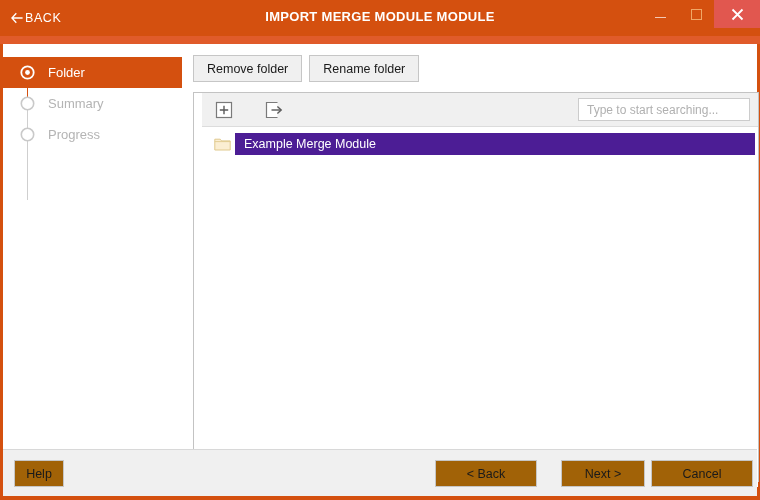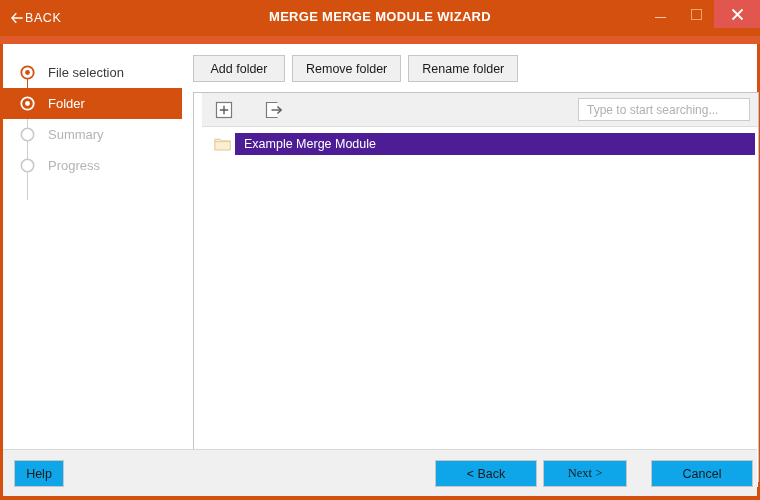--- a/index.html
+++ b/index.html
@@ -289,47 +289,47 @@
     top: 449px;
     width: 754px;
     height: 46px;
     background: #f0f0f0;
     border-top: 1px solid #d8d8d8;
   }
   .fbtn {
     position: absolute;
     top: 10px;
     height: 27px;
-    background: #0ea5e9;
+    background: #a16207;
     border: 1px solid #c6c6c6;
     font-family: "Liberation Sans", sans-serif;
     font-size: 12.5px;
     color: #1a1a1a;
     cursor: pointer;
     box-sizing: border-box;
   }
   .fbtn.help  { left: 11px;  width: 50px; }
   .fbtn.back  { left: 432px; width: 102px; }
-  .fbtn.next  { left: 540px; width: 84px; font-family: Liberation Serif, serif; }
+  .fbtn.next  { left: 558px; width: 84px; }
   .fbtn.cancel{ left: 648px; width: 102px; }
 </style>
 </head>
 <body>
 
 <div class="window">
 
   <div class="titlebar">
     <div class="back-btn">
       <svg class="back-arrow" viewBox="0 0 16 16">
         <path d="M7.2 2.6 L2.2 8 L7.2 13.4 M2.6 8 L14.4 8" fill="none" stroke="#ffffff" stroke-width="1.5"></path>
       </svg>
       <span class="back-label">BACK</span>
     </div>
 
-    <div class="window-title">MERGE MERGE MODULE WIZARD</div>
+    <div class="window-title">IMPORT MERGE MODULE MODULE</div>
 
     <div class="winctrls">
       <div class="winbtn min">
         <span class="min-glyph"></span>
       </div>
       <div class="winbtn max">
         <span class="max-glyph"></span>
       </div>
       <div class="winbtn close">
         <svg class="close-glyph" width="13" height="13" viewBox="0 0 13 13">
@@ -338,27 +338,20 @@
       </div>
     </div>
   </div>
   <div class="titlestrip"></div>
 
   <div class="sidebar">
     <div class="steps">
       <div class="step-line"></div>
       <div class="step-line-active"></div>
 
-      <div class="step done">
-        <svg class="step-marker" viewBox="0 0 21 21">
-          <circle cx="10.5" cy="10.5" r="6.2" fill="#ffffff" stroke="#d4500f" stroke-width="1.8"></circle>
-          <circle cx="10.5" cy="10.5" r="2.4" fill="#d4500f"></circle>
-        </svg>
-        <span class="step-label">File selection</span>
-      </div>
 
       <div class="step active">
         <svg class="step-marker" viewBox="0 0 21 21">
           <circle cx="10.5" cy="10.5" r="6.2" fill="#d4500f" stroke="#ffffff" stroke-width="1.8"></circle>
           <circle cx="10.5" cy="10.5" r="2.4" fill="#ffffff"></circle>
         </svg>
         <span class="step-label">Folder</span>
       </div>
 
       <div class="step pending">
@@ -374,21 +367,20 @@
         </svg>
         <span class="step-label">Progress</span>
       </div>
 
     </div>
   </div>
 
   <div class="content">
 
     <div class="toolbar-row">
-      <button class="tbtn">Add folder</button>
       <button class="tbtn">Remove folder</button>
       <button class="tbtn">Rename folder</button>
     </div>
 
     <div class="tree-panel">
 
       <div class="tree-toolbar">
         <svg class="ticon" viewBox="0 0 18 18">
           <rect x="1.5" y="1.5" width="15" height="15" fill="#ffffff" stroke="#7a7a7a" stroke-width="1.2"></rect>
           <path d="M9 4.8 V13.2 M4.8 9 H13.2" stroke="#5a5a5a" stroke-width="1.4"></path>

